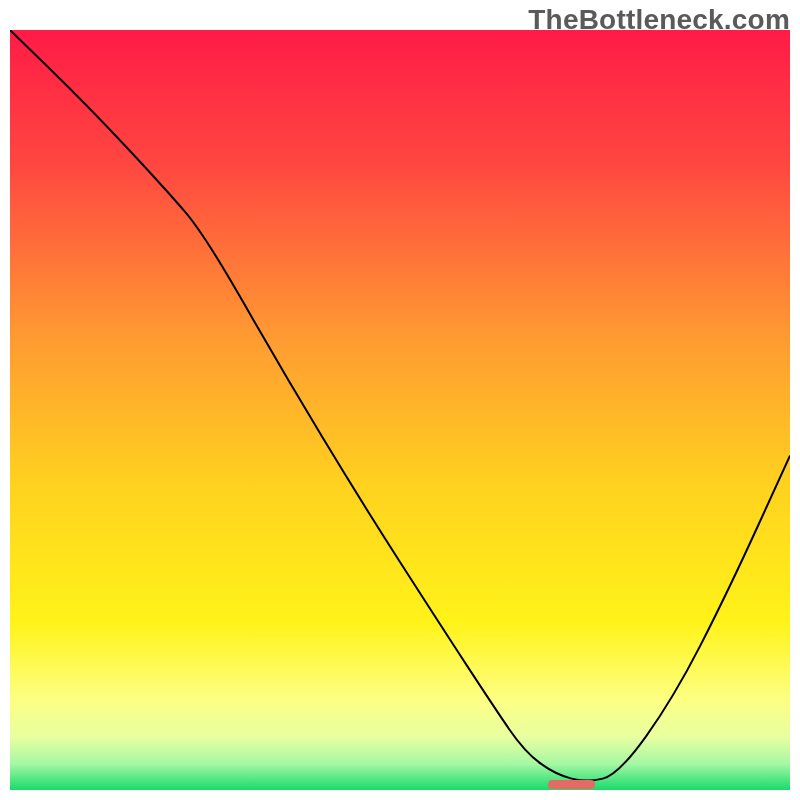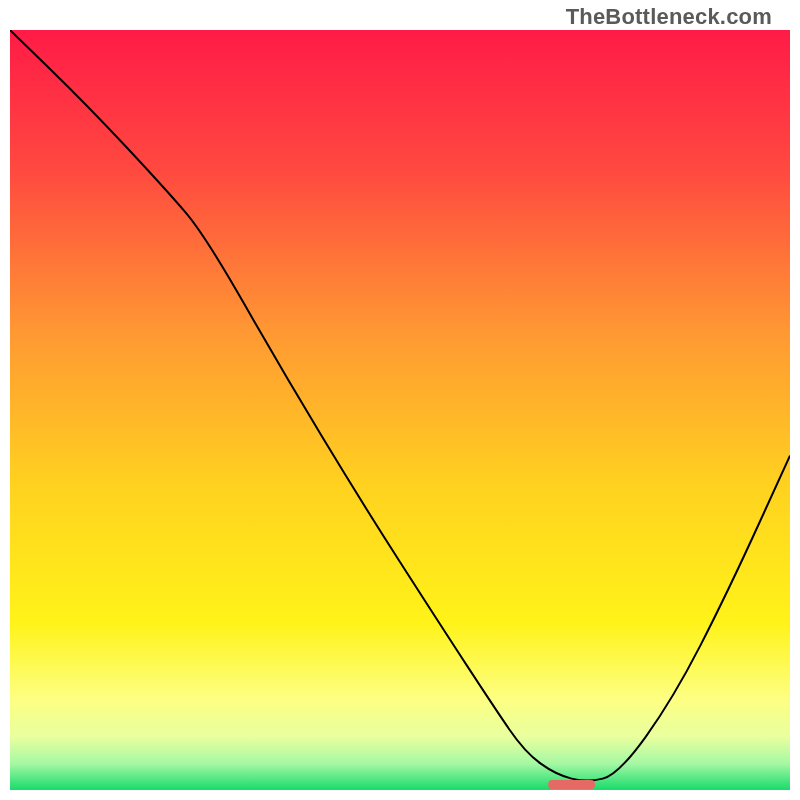--- a/index.html
+++ b/index.html
@@ -7,22 +7,22 @@
     padding: 0;
     width: 800px;
     height: 800px;
     overflow: hidden;
     background: #ffffff;
     font-family: Arial, Helvetica, sans-serif;
   }
   .watermark {
     position: absolute;
     top: 4px;
-    right: 28px;
-    font-size: 22px;
+    right: 10px;
+    font-size: 28px;
     font-weight: 600;
     color: #5a5a5a;
     letter-spacing: 0.2px;
   }
   .plot {
     position: absolute;
     left: 10px;
     top: 30px;
     width: 780px;
     height: 760px;

